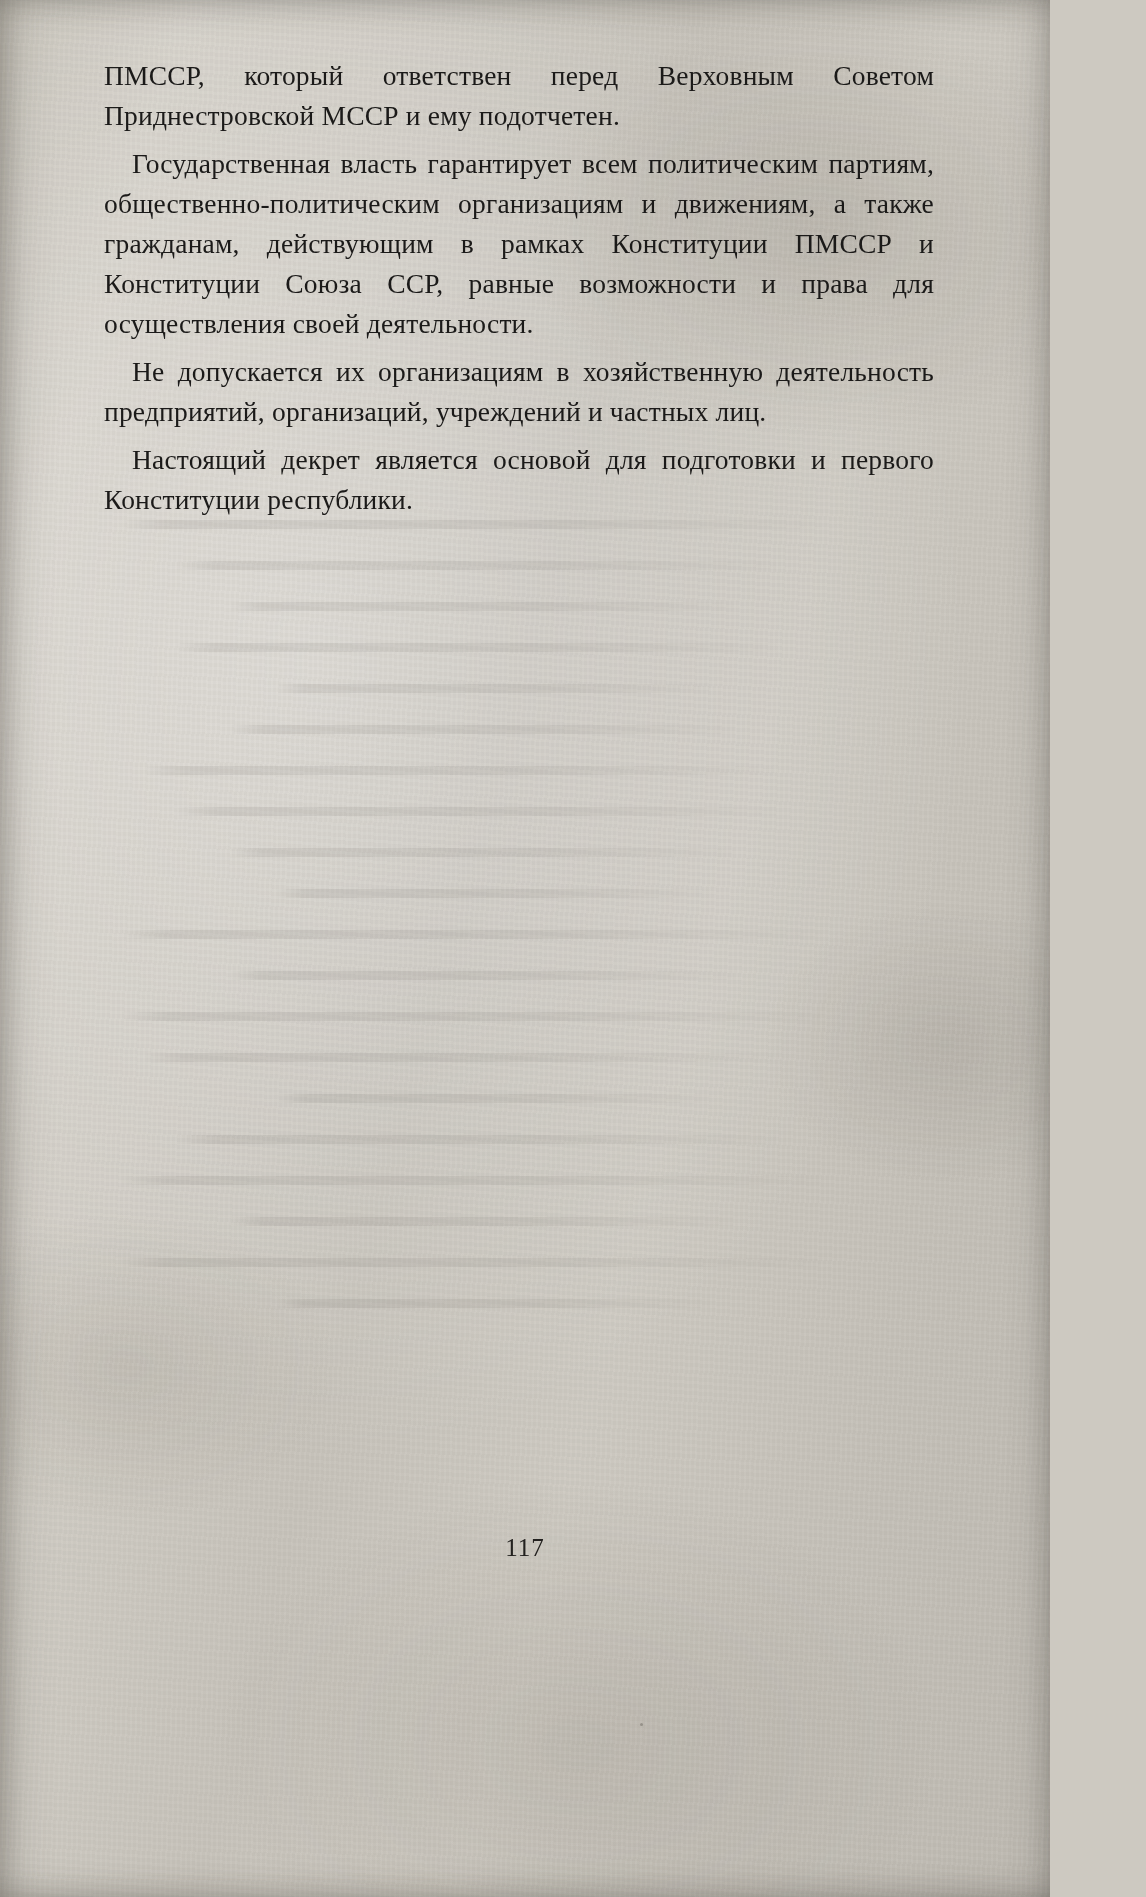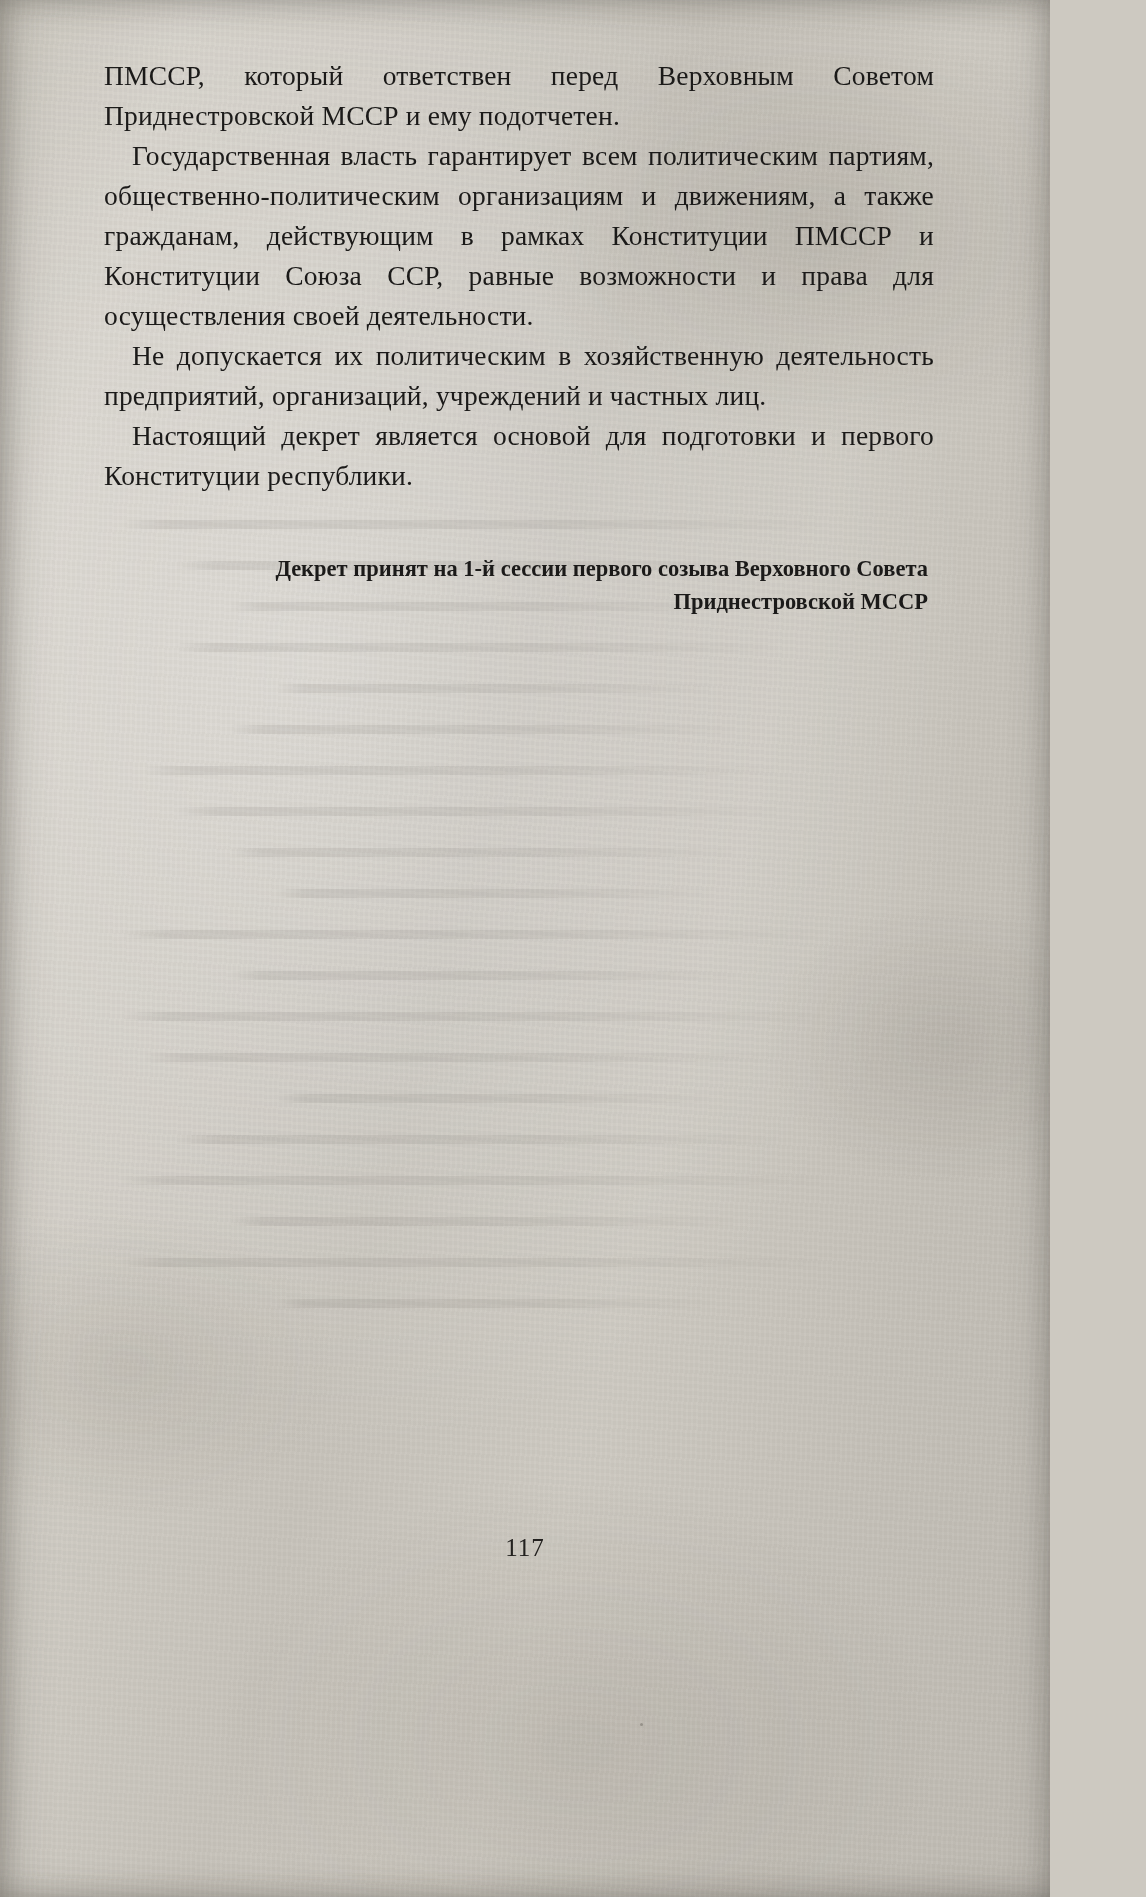--- a/index.html
+++ b/index.html
@@ -80,21 +80,21 @@
     color: #1b1a19;
     text-align: justify;
     letter-spacing: 0.2px;
     text-indent: 0;
     font-family: "Liberation Serif", serif;
   }
   p.body-par.indent {
     text-indent: 28px;
   }
   p.body-par + p.body-par {
-    margin-top: 0px;
+    margin-top: 8px;
   }
   .sig {
     margin-top: 56px;
     font-family: "Liberation Serif", serif;
     font-weight: bold;
     font-size: 22.5px;
     line-height: 33px;
     color: #1b1a19;
     text-align: right;
     padding-right: 6px;
@@ -155,27 +155,23 @@
       <div></div>
       <div></div>
       <div></div>
       <div></div>
       <div></div>
   </div>
 
   <div class="content">
     <p class="body-par">ПМССР, который ответствен перед Верховным Советом Приднестровской МССР и ему подотчетен.</p>
     <p class="body-par indent">Государственная власть гарантирует всем политическим партиям, общественно-политическим организациям и движениям, а также гражданам, действующим в рамках Конституции ПМССР и Конституции Союза ССР, равные возможности и права для осуществления своей деятельности.</p>
-    <p class="body-par indent">Не допускается их политическим в хозяйственную деятельность предприятий, организаций, учреждений и частных лиц.</p>
+    <p class="body-par indent">Не допускается их организациям в хозяйственную деятельность предприятий, организаций, учреждений и частных лиц.</p>
     <p class="body-par indent">Настоящий декрет является основой для подготовки и первого Конституции республики.</p>
 
-    <div class="sig">
-      <div>Декрет принят на 1-й сессии первого созыва Верховного Совета</div>
-      <div>Приднестровской МССР</div>
-    </div>
   </div>
 
   <div class="page-number">117</div>
 
   <span class="speck" style="left:1104px; top:352px; width:5px; height:12px; transform:rotate(22deg);"></span>
   <span class="speck" style="left:1092px; top:1137px; width:4px; height:4px;"></span>
   <span class="speck" style="left:640px; top:1723px; width:3px; height:3px;"></span>
 
   <div class="edge-shadow"></div>
 </div>

